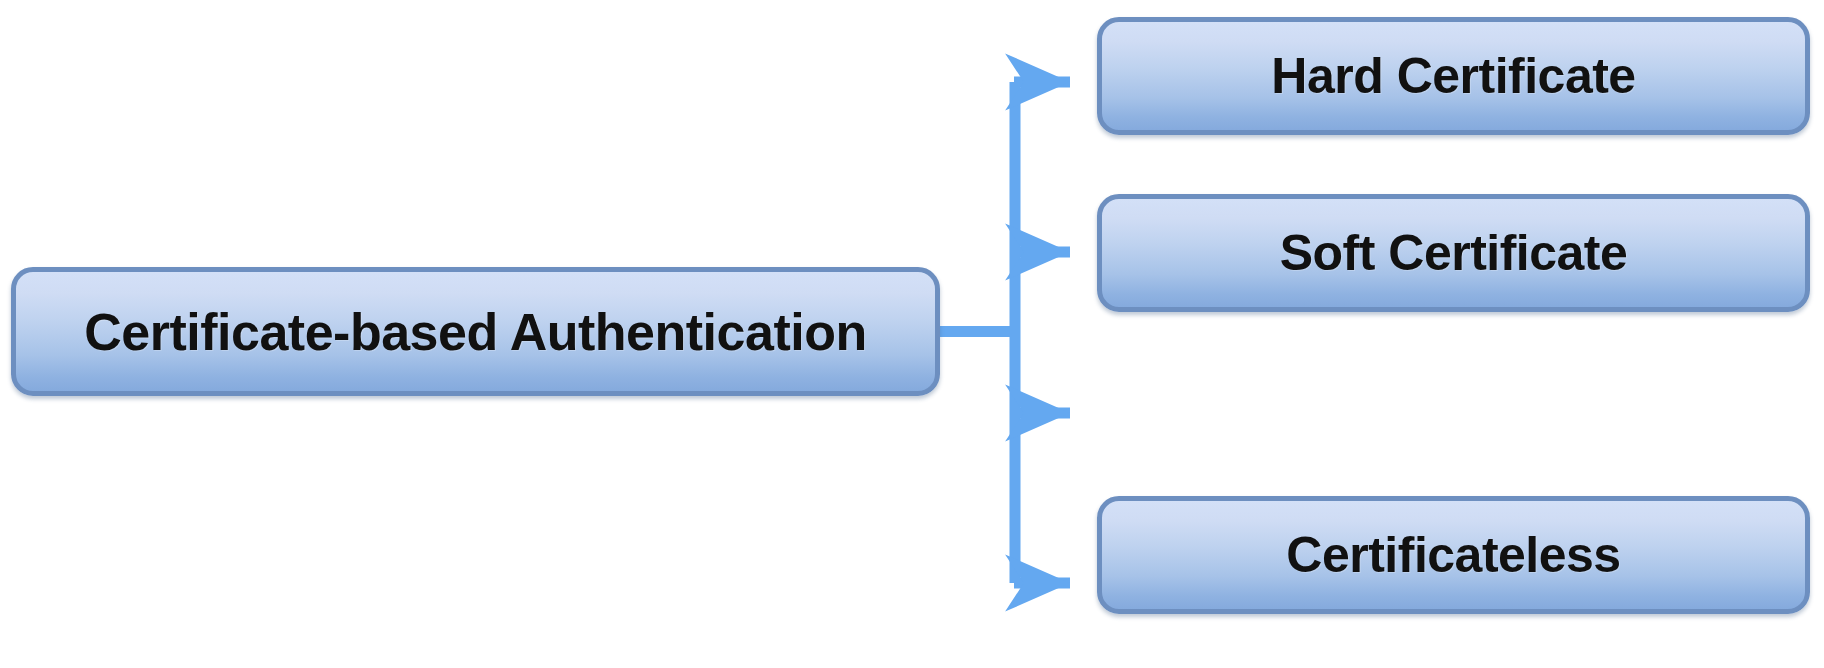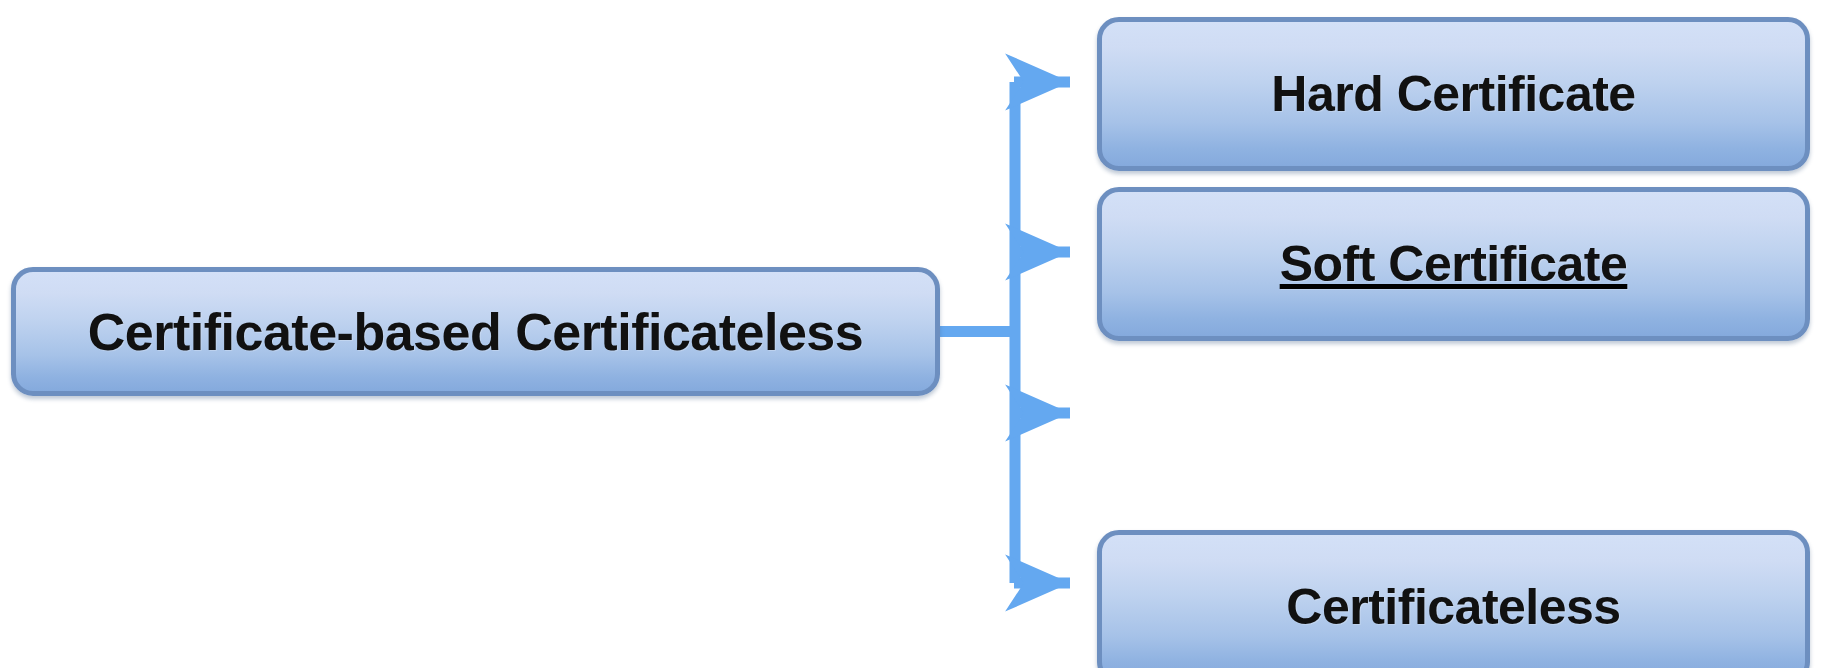--- a/index.html
+++ b/index.html
@@ -64,29 +64,29 @@
     height: 129px;
   }
   #node-root .node-label {
     font-size: 52px;
   }
 
   
   .node-child {
     left: 1097px;
     width: 713px;
-    height: 154px;
+    height: 118px;
   }
   .node-child .node-label {
     font-size: 50px;
   }
   #node-child-0 { top: 17px; }
-  #node-child-1 { top: 187px; text-decoration: underline; }
+  #node-child-1 { top: 194px; }
   #node-child-2 { top: 348px; }
-  #node-child-3 { top: 530px; }
+  #node-child-3 { top: 496px; }
 </style>
 </head>
 <body>
 
 <div id="canvas">
 
   <svg id="connectors" viewBox="0 0 1824 668" width="1824" height="668" xmlns="http://www.w3.org/2000/svg">
     <defs>
       <marker id="arrowhead" markerWidth="6.2" markerHeight="5.2" refX="6.1" refY="2.6" orient="auto" markerUnits="strokeWidth">
         <path d="M 0.2 0 L 6.1 2.6 L 0.2 5.2 L 1.9 2.6 Z" fill="#64a8f0"></path>
@@ -96,21 +96,21 @@
     <path d="M 940 331.5 L 1015 331.5" stroke="#64a8f0" stroke-width="11" fill="none" stroke-linecap="butt"></path>
     <path d="M 1015 82 L 1015 583" stroke="#64a8f0" stroke-width="11" fill="none" stroke-linecap="butt"></path>
 
     <path d="M 1014 82 L 1070 82" stroke="#64a8f0" stroke-width="11" fill="none" marker-end="url(#arrowhead)"></path>
     <path d="M 1014 252 L 1070 252" stroke="#64a8f0" stroke-width="11" fill="none" marker-end="url(#arrowhead)"></path>
     <path d="M 1014 413 L 1070 413" stroke="#64a8f0" stroke-width="11" fill="none" marker-end="url(#arrowhead)"></path>
     <path d="M 1014 583 L 1070 583" stroke="#64a8f0" stroke-width="11" fill="none" marker-end="url(#arrowhead)"></path>
   </svg>
 
   <div class="node" id="node-root">
-    <span class="node-label">Certificate-based Certificateless</span>
+    <span class="node-label">Certificate-based Authentication</span>
   </div>
 
   <div class="node node-child" id="node-child-0">
     <span class="node-label">Hard Certificate</span>
   </div>
 
   <div class="node node-child" id="node-child-1">
     <span class="node-label">Soft Certificate</span>
   </div>
 

